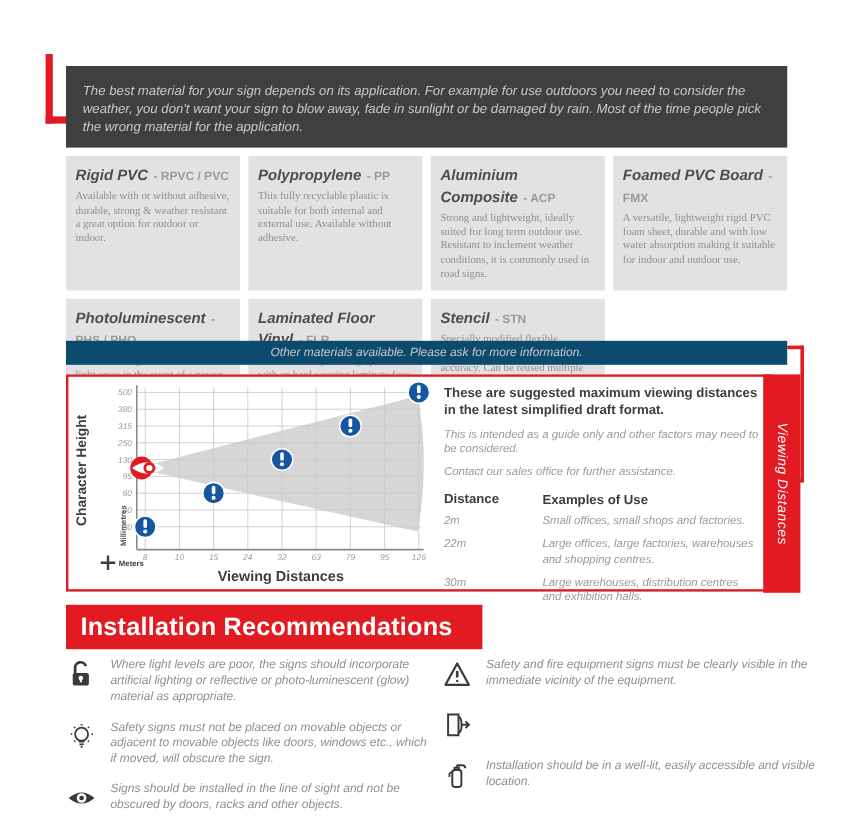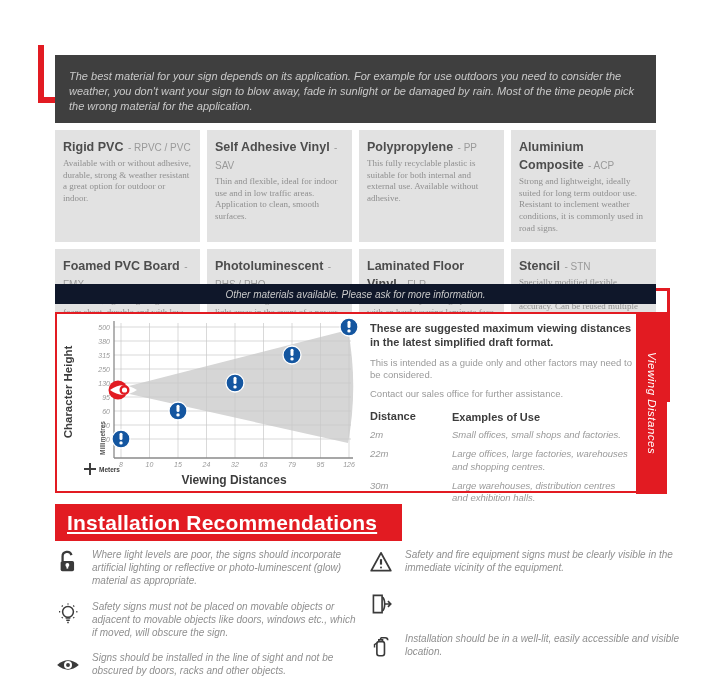--- a/index.html
+++ b/index.html
@@ -10,52 +10,52 @@
   .bracket-left { position:absolute; left:38px; top:45px; width:18px; height:58px;
     border-left:6px solid #e21b22; border-bottom:6px solid #e21b22; }
 
   .intro-bar { position:absolute; left:55px; top:55px; width:601px; height:68px;
     background:#3f3f3f; display:flex; align-items:flex-end; padding:18px 14px 9px 14px; }
   .intro-bar p { font-style:italic; font-size:11px; line-height:1.35; color:#c9c9c9; }
 
   .materials-grid { position:absolute; left:55px; top:130px; width:601px;
     display:grid; grid-template-columns:repeat(4,1fr); gap:7px; }
   .card { background:#e2e2e2; padding:7px 8px 8px 8px; min-height:66px; }
-  .card .card-title { font-weight:bold; font-size:12.5px; color:#4d4d4d; }
-  .card .card-code { font-style:normal; font-weight:normal; font-size:10px; color:#9a9a9a; }
+  .card .card-title { font-style:italic; font-weight:bold; font-size:12.5px; color:#4d4d4d; }
+  .card .card-code { font-style:normal; font-weight:bold; font-size:10px; color:#9a9a9a; }
   .card p { margin-top:3px; font-size:9px; line-height:1.3; color:#8f8f8f;font-family:Liberation Serif, serif; }
 
   .other-bar { position:absolute; left:55px; top:284px; width:601px; height:20px;
-    background:#0f172a; display:flex; align-items:center; justify-content:center; }
+    background:#0c4a6e; display:flex; align-items:center; justify-content:center; }
   .other-bar p { font-style:italic; font-size:10px; color:#c9c9c9; }
 
   .bracket-right { position:absolute; left:656px; top:288px; width:14px; height:114px;
     border-top:3px solid #e21b22; border-right:3px solid #e21b22; border-bottom:3px solid #e21b22; }
 
   .viewing-box { position:absolute; left:55px; top:312px; width:589px; height:181px;
     border:2px solid #e21b22; background:#fff; }
   .viewing-tab { position:absolute; left:636px; top:312px; width:31px; height:182px;
     background:#e21b22; display:flex; align-items:center; justify-content:center; z-index:3; }
   .viewing-tab span { writing-mode:vertical-rl; font-style:italic; font-size:11.5px; color:#ffffff; letter-spacing:0.5px; }
 
   .chart-wrap { position:absolute; left:2px; top:3px; width:316px; height:172px; }
 
   .viewing-text { position:absolute; left:370px; top:321px; width:262px; }
   .viewing-text h2 { font-size:11px; line-height:1.3; color:#3d3d3d; font-weight:bold; margin-bottom:7px; }
-  .viewing-text .note { font-size:9.5px; line-height:1.3; color:#9a9a9a; margin-bottom:7px; }
+  .viewing-text .note { font-style:italic; font-size:9.5px; line-height:1.3; color:#9a9a9a; margin-bottom:7px; }
   .vd-table { margin-top:9px; }
   .vd-row { display:flex; margin-bottom:7px; }
   .vd-row .c1 { width:82px; flex:none; font-style:italic; font-size:9.5px; color:#9a9a9a; }
   .vd-row .c2 { font-style:italic; font-size:9.5px; line-height:1.3; color:#9a9a9a; }
   .vd-head { margin-bottom:5px; }
   .vd-head .c1, .vd-head .c2 { font-style:normal; font-weight:bold; font-size:11px; color:#3d3d3d; }
 
   .install-banner { position:absolute; left:55px; top:504px; width:347px; height:37px;
     background:#e21b22; display:flex; align-items:center; padding-left:12px; }
-  .install-banner h1 { color:#fff; font-size:21px; font-weight:bold; letter-spacing:0.2px;text-decoration:underline; }
+  .install-banner h1 { color:#fff; font-size:21px; font-weight:bold; letter-spacing:0.2px; }
 
   .rec-columns { position:absolute; left:55px; top:548px; width:645px; display:flex; }
   .rec-col-left { width:308px; flex:none; }
   .rec-col-right { width:337px; flex:none; margin-left:5px; }
   .rec-item { display:flex; margin-bottom:12px; }
   .rec-col-right .rec-item { margin-bottom:15px; }
   .rec-icon { width:26px; height:26px; flex:none; margin-right:11px; margin-top:1px; }
   .rec-icon svg { width:100%; height:100%; }
   .rec-item p { font-style:italic; font-size:10px; line-height:1.32; color:#8f8f8f; }
 </style>
@@ -67,24 +67,20 @@
   <div class="bracket-left"></div>
 
   <div class="intro-bar">
     <p>The best material for your sign depends on its application. For example for use outdoors you need to consider the weather, you don't want your sign to blow away, fade in sunlight or be damaged by rain. Most of the time people pick the wrong material for the application.</p>
   </div>
 
   <div class="materials-grid" id="materials-grid">
       <div class="card">
         <div><span class="card-title">Rigid PVC</span> <span class="card-code">- RPVC / PVC</span></div>
         <p>Available with or without adhesive, durable, strong &amp; weather resistant a great option for outdoor or indoor.</p>
-      </div>
-      <div class="card">
-        <div><span class="card-title">Self Adhesive Vinyl</span> <span class="card-code">- SAV</span></div>
-        <p>Thin and flexible, ideal for indoor use and in low traffic areas. Application to clean, smooth surfaces.</p>
       </div>
       <div class="card">
         <div><span class="card-title">Polypropylene</span> <span class="card-code">- PP</span></div>
         <p>This fully recyclable plastic is suitable for both internal and external use. Available without adhesive.</p>
       </div>
       <div class="card">
         <div><span class="card-title">Aluminium Composite</span> <span class="card-code">- ACP</span></div>
         <p>Strong and lightweight, ideally suited for long term outdoor use. Resistant to inclement weather conditions, it is commonly used in road signs.</p>
       </div>
       <div class="card">

